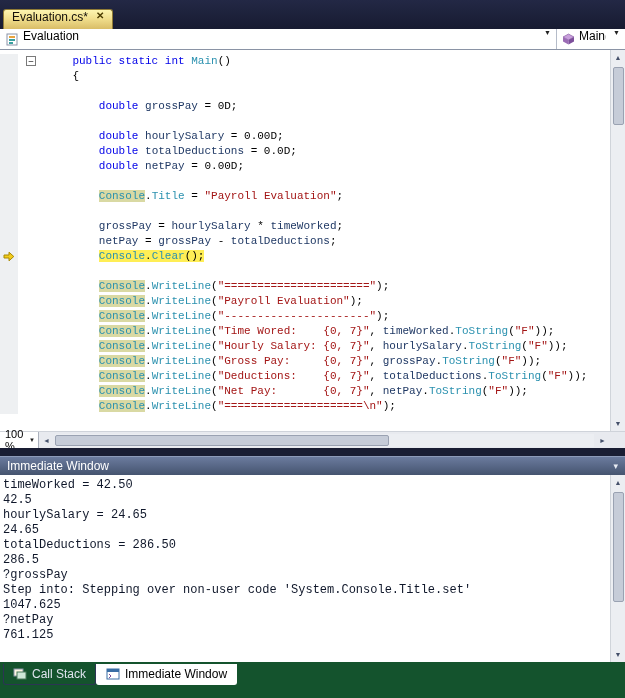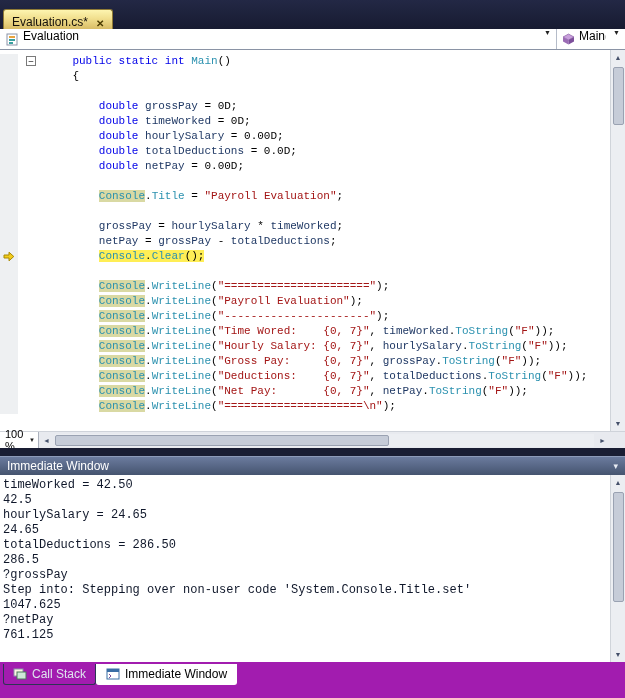--- a/index.html
+++ b/index.html
@@ -1,21 +1,21 @@
 <!DOCTYPE html>
 <html><head>
 <meta charset="utf-8">
 <style>
   * { margin:0; padding:0; box-sizing:border-box; }
   body { width:625px; height:698px; overflow:hidden; font-family:"Liberation Sans", sans-serif; }
   .window { width:625px; height:698px; background:#191d33; display:flex; flex-direction:column; }
 
   
   .tabstrip { height:29px; background:linear-gradient(180deg,#232845,#171b31); display:flex; align-items:flex-end; padding-left:3px; }
-  .doc-tab { height:20px; display:flex; align-items:flex-end; padding:0 8px; font-size:12px; color:#14100a;
+  .doc-tab { height:20px; display:flex; align-items:flex-start; padding:0 8px; font-size:12px; color:#14100a;
              background:linear-gradient(180deg,#fdf5b0 0%,#f1df8e 45%,#d9bd67 100%);
              border:1px solid #8f7b36; border-bottom:none; border-radius:3px 3px 0 0; cursor:default; }
   .doc-tab-close { margin-left:8px; font-size:10px; font-weight:bold; color:#4a3b00; }
 
   
   .navbar { height:21px; background:#ffffff; border-bottom:1px solid #8a93a5; display:flex; }
   .combo { display:flex; gap:4px; padding:0 2px 0 5px; background:#fff; }
   .combo-left { flex:1; border-right:1px solid #b5bcc9; }
   .combo-right { width:68px; }
   .combo-label { font-size:12px; color:#000; flex:1; white-space:nowrap; overflow:hidden; }
@@ -61,21 +61,21 @@
   
   .toolwin-title { height:19px; background:linear-gradient(180deg,#6b7b9e,#45546f); border-top:1px solid #8c9ab8;
                    display:flex; align-items:center; padding:0 7px; color:#fff; font-size:12px; }
   .title-label { flex:1; }
   .title-icon { font-size:9px; color:#e8ecf4; }
   .immediate-region { height:187px; background:#fff; display:flex; overflow:hidden; }
   .immediate-output { flex:1; padding:3px 0 0 3px; font-family:"Liberation Mono","DejaVu Sans Mono",monospace; font-size:12px; color:#0f172a; overflow:hidden; }
   .im-line { height:15px; line-height:15px; white-space:pre; }
 
   
-  .bottom-strip { height:36px; background:#a21caf; padding:2px 0 0 3px; display:flex; align-items:flex-start; }
+  .bottom-strip { height:36px; background:#14532d; padding:2px 0 0 3px; display:flex; align-items:flex-start; }
   .tool-tab { height:21px; display:flex; align-items:center; gap:5px; padding:0 9px; font-size:12px; color:#dfe4ee;
               border:1px solid #2c3454; border-top:none; border-radius:0 0 3px 3px; background:transparent; cursor:default; }
   .tool-tab.active { background:#ffffff; color:#000; border-color:#ffffff; }
 </style>
 </head>
 <body>
 
 <div class="window">
 
   <div class="tabstrip">
@@ -131,21 +131,20 @@
           <span class="code-text"></span>
         </div>
         <div class="code-row">
           <span class="margin-cell"></span>
           <span class="fold-cell"></span>
           <span class="code-text"><span class="tok-p">        </span><span class="tok-k">double</span><span class="tok-p"> </span><span class="tok-v">grossPay</span><span class="tok-p"> = 0D;</span></span>
         </div>
         <div class="code-row">
           <span class="margin-cell"></span>
           <span class="fold-cell"></span>
-          <span class="code-text"><span class="tok-p">        </span><span class="tok-k">double</span><span class="tok-p"> </span><span class="tok-v">timeWorked</span><span class="tok-p"> = 0D;</span></span>
         </div>
         <div class="code-row">
           <span class="margin-cell"></span>
           <span class="fold-cell"></span>
           <span class="code-text"><span class="tok-p">        </span><span class="tok-k">double</span><span class="tok-p"> </span><span class="tok-v">hourlySalary</span><span class="tok-p"> = 0.00D;</span></span>
         </div>
         <div class="code-row">
           <span class="margin-cell"></span>
           <span class="fold-cell"></span>
           <span class="code-text"><span class="tok-p">        </span><span class="tok-k">double</span><span class="tok-p"> </span><span class="tok-v">totalDeductions</span><span class="tok-p"> = 0.0D;</span></span>

